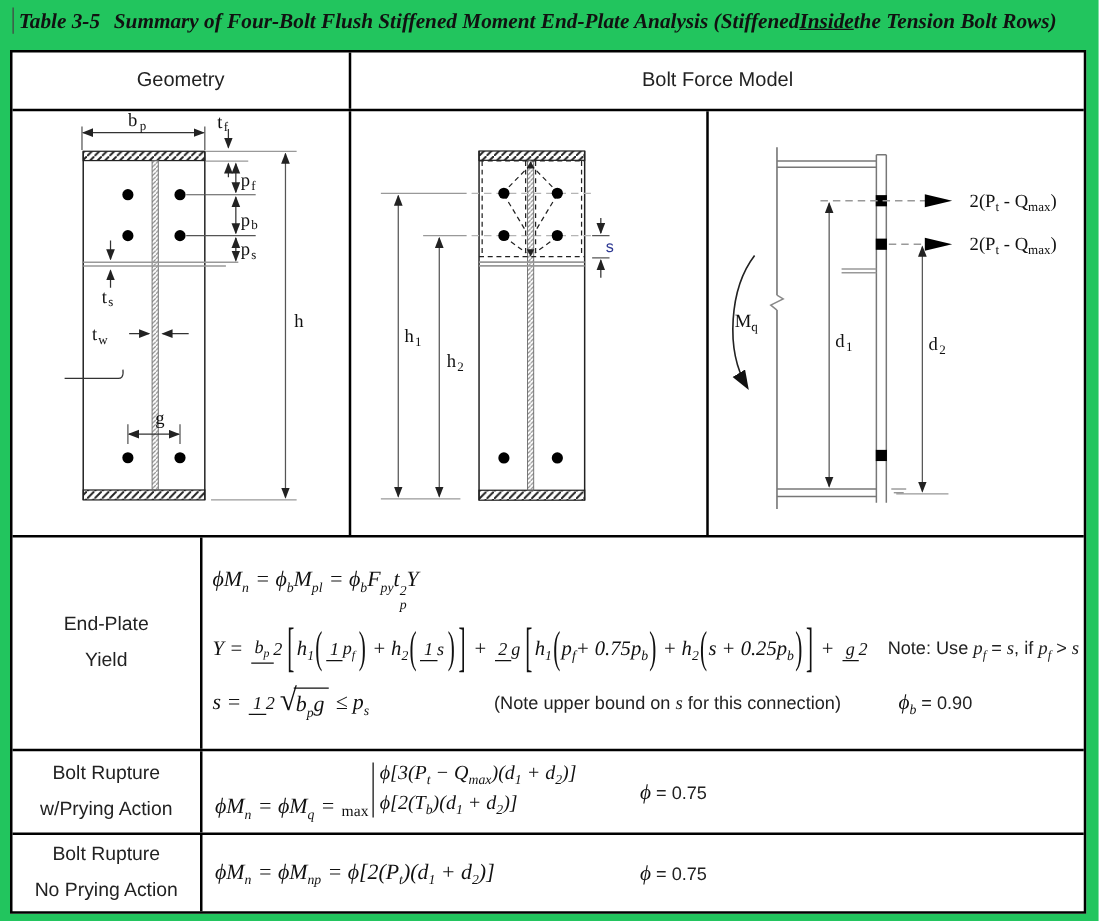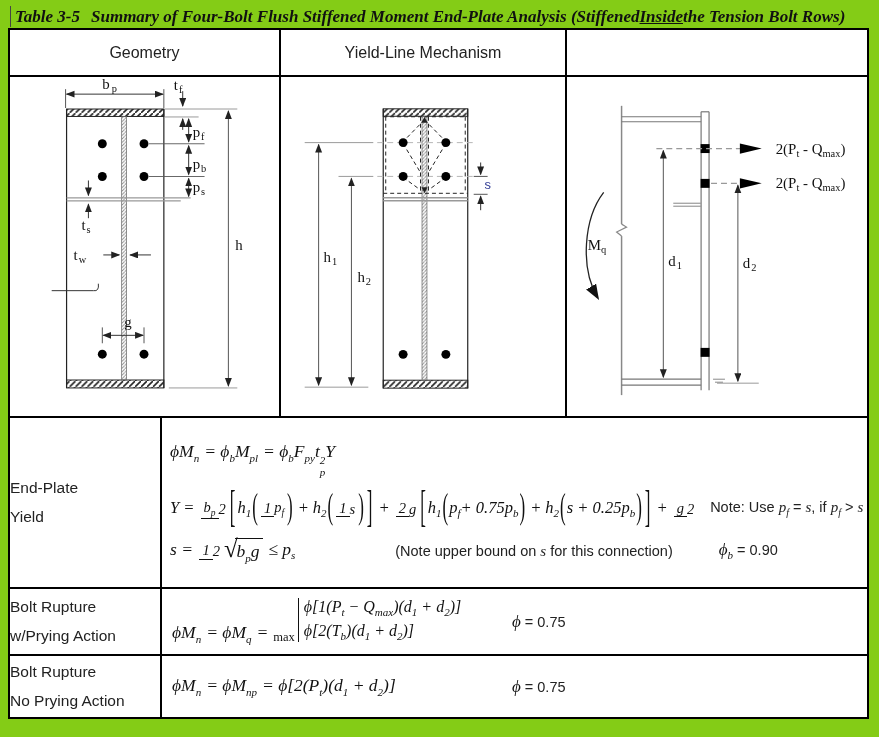--- a/index.html
+++ b/index.html
@@ -1,40 +1,40 @@
 <!DOCTYPE html>
 <html><head>
 <meta charset="utf-8">
 <style>
   html,body{margin:0;padding:0;background:#ffffff;}
-  .page{position:relative;width:879px;height:737px;background:#84cc16;font-family:"Liberation Sans",sans-serif;color:#1a1a1a;overflow:hidden;}
+  .page{position:relative;width:879px;height:737px;background:#22c55e;font-family:"Liberation Sans",sans-serif;color:#1a1a1a;overflow:hidden;}
 
   
   .caption{position:absolute;left:10px;top:6px;display:flex;align-items:center;font-family:"Liberation Serif",serif;font-style:italic;font-weight:700;font-size:17px;white-space:nowrap;color:#111;}
   .caption .capbar{width:1px;height:21px;background:#444;margin-right:4px;}
   .caption .lbl{margin-right:11px;}
   .caption .u{text-decoration:underline;}
 
   
-  .tbl{position:absolute;left:8px;top:28px;width:861px;height:691px;border:2px solid #000;box-sizing:border-box;background:#fff;display:flex;flex-direction:column;}
+  .tbl{position:absolute;left:8px;top:40px;width:861px;height:691px;border:2px solid #000;box-sizing:border-box;background:#fff;display:flex;flex-direction:column;}
   .row{display:flex;box-sizing:border-box;}
   .hdr{height:47px;border-bottom:2px solid #000;}
   .hcell{display:flex;align-items:center;justify-content:center;font-size:16px;color:#222;box-sizing:border-box;}
   .c1{width:271px;border-right:2px solid #000;}
   .c2{width:286px;border-right:2px solid #000;}
   .c3{flex:1;}
   .diag{height:341px;border-bottom:2px solid #000;}
   .dcell{box-sizing:border-box;overflow:hidden;}
   .dcell svg{display:block;}
 
   .eqrow{border-bottom:2px solid #000;}
   .epy{height:171px;}
   .pry{height:67px;}
   .nopry{flex:1;border-bottom:none;}
-  .lcell{width:152px;border-right:2px solid #000;display:flex;flex-direction:column;align-items:flex-start;justify-content:center;font-size:15.5px;line-height:1.85;box-sizing:border-box;text-align:center;color:#222;}
+  .lcell{width:152px;border-right:2px solid #000;display:flex;flex-direction:column;align-items:center;justify-content:center;font-size:15.5px;line-height:1.85;box-sizing:border-box;text-align:center;color:#222;}
   .ecell{flex:1;box-sizing:border-box;position:relative;}
   .epycell{display:flex;flex-direction:column;justify-content:space-evenly;padding:4px 0 4px 8px;}
   .ctrcell{display:flex;align-items:center;padding-left:10px;}
 
   
   .eq{font-family:"Liberation Serif",serif;font-style:italic;font-size:17.5px;color:#111;white-space:nowrap;}
   .eq2sz{font-size:16.5px;}
   .eq sub{font-size:11px;}
   .sp{margin-left:5px;}
   .pm{margin:0 4px;}
@@ -74,21 +74,21 @@
     <span class="lbl">Table 3-5</span>
     <span>Summary of Four-Bolt Flush Stiffened Moment End-Plate Analysis (Stiffened </span>
     <span class="u">Inside</span>
     <span> the Tension Bolt Rows)</span>
   </div>
 
   <div class="tbl">
 
     <div class="row hdr">
       <div class="hcell c1">Geometry</div>
-      <div class="hcell c2">Yield-Line Mechanism</div>
+      <div class="hcell c3">Bolt Force Model</div>
     </div>
 
     <div class="row diag">
 
       <div class="dcell c1">
         <svg class="dsvg" width="269" height="337" viewBox="0 0 271 339">
           <defs>
             <pattern id="gH" width="6" height="6" patternUnits="userSpaceOnUse">
                 <path d="M0,6 L6,0" stroke="#222" stroke-width="1.6"></path>
               </pattern>
@@ -341,21 +341,21 @@
     <div class="row eqrow pry">
       <div class="lcell">
         <div>Bolt Rupture</div>
         <div>w/Prying Action</div>
       </div>
       <div class="ecell ctrcell">
         <div class="eq">
           <span>ϕM</span><sub>n</sub><span class="sp">= ϕM</span><sub>q</sub><span class="sp">=</span><span class="maxwrap">
               <span class="maxlbl">max</span>
               <span class="stack">
-                <span><span>ϕ[1(P</span><sub>t</sub><span> − Q</span><sub>max</sub><span>)(d</span><sub>1</sub><span> + d</span><sub>2</sub><span>)]</span></span>
+                <span><span>ϕ[3(P</span><sub>t</sub><span> − Q</span><sub>max</sub><span>)(d</span><sub>1</sub><span> + d</span><sub>2</sub><span>)]</span></span>
                 <span><span>ϕ[2(T</span><sub>b</sub><span>)(d</span><sub>1</sub><span> + d</span><sub>2</sub><span>)]</span></span>
               </span>
             </span>
         </div>
         <div class="phiabs">
           <span class="phisym">ϕ</span><span class="phival">= 0.75</span>
         </div>
       </div>
     </div>
 

